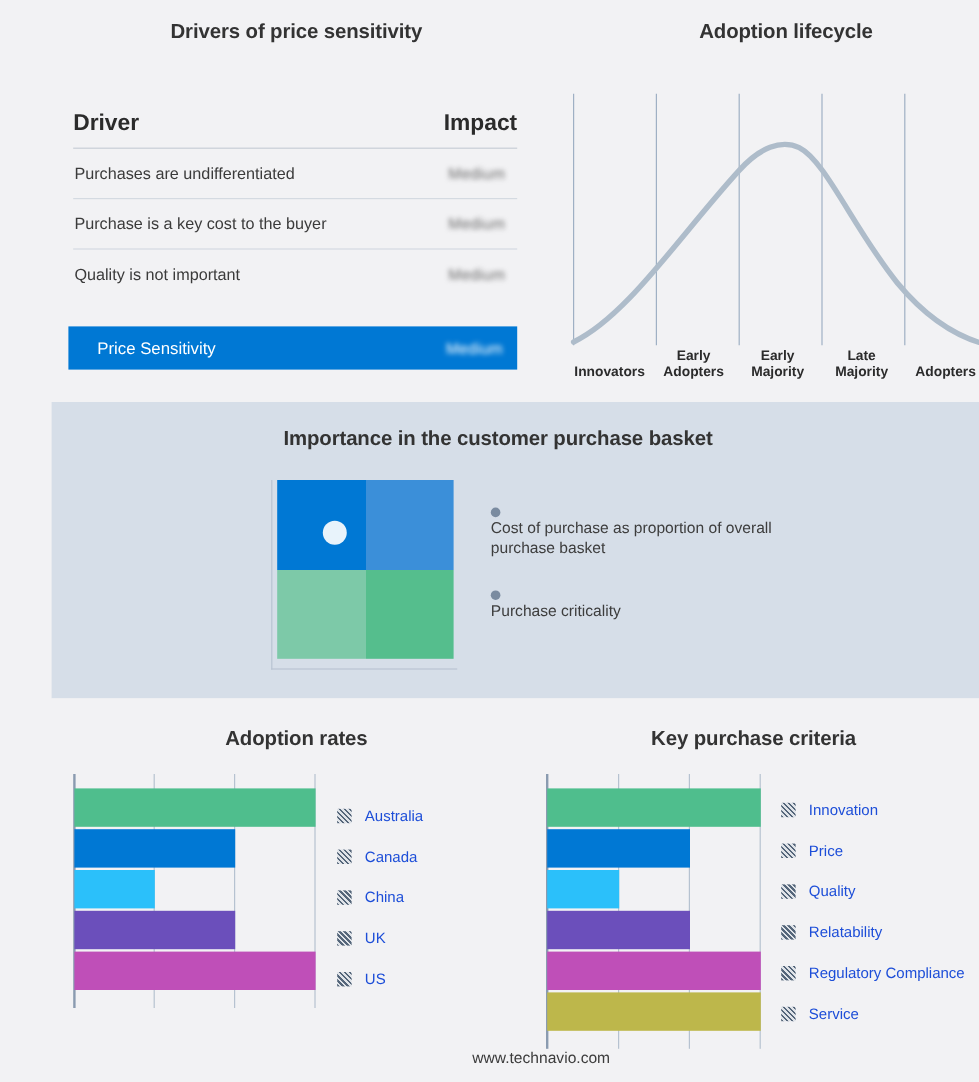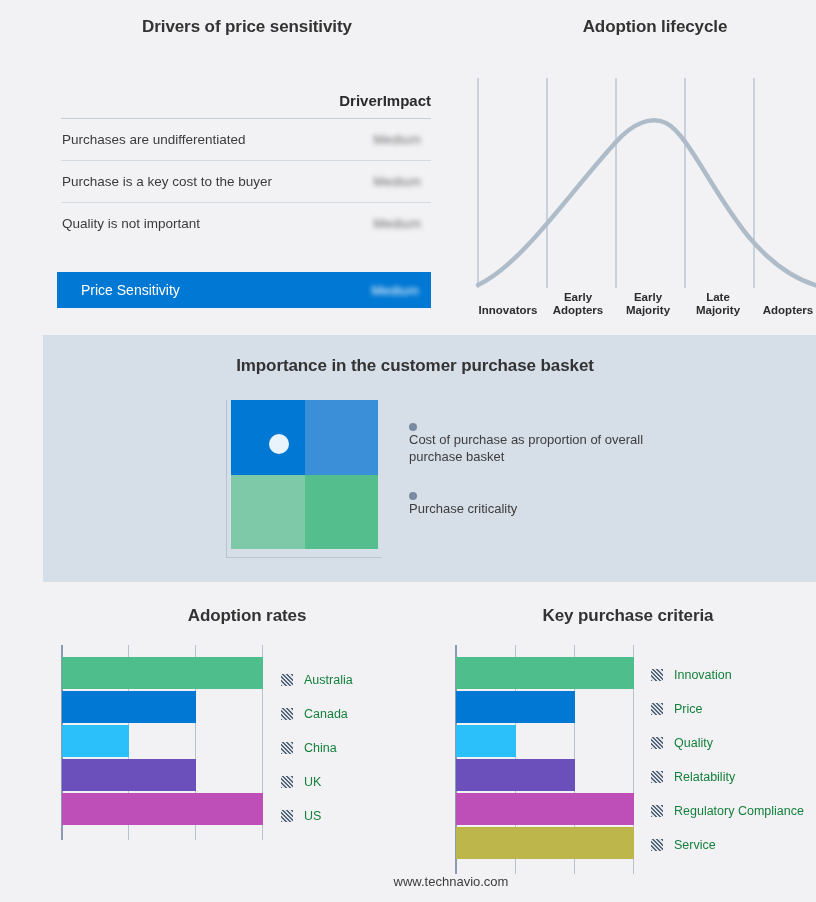--- a/index.html
+++ b/index.html
@@ -59,23 +59,23 @@
 
   
   .drivers {
     position: absolute;
     left: 18px;
     top: 92px;
     width: 370px;
   }
   .dv-head {
     display: flex;
-    justify-content: flex-end;
+    justify-content: space-between;
     align-items: baseline;
-    font-size: 15px;
+    font-size: 19px;
     font-weight: bold;
     color: #2b2b2b;
     padding-bottom: 9px;
     border-bottom: 1px solid #c7ced6;
   }
   .dv-row {
     display: flex;
     justify-content: space-between;
     align-items: center;
     font-size: 13.5px;
@@ -247,21 +247,21 @@
     position: absolute;
   }
   #legend-rates { left: 238px; top: 664px; }
   #legend-criteria { left: 608px; top: 659px; }
   .bcl-item {
     display: flex;
     align-items: center;
     height: 32px;
     margin-bottom: 2px;
     font-size: 12.5px;
-    color: #15803d;
+    color: #1d4ed8;
   }
   .bcl-swatch {
     width: 12px; height: 12px;
     margin-right: 11px;
     flex: 0 0 auto;
     background-color: #eef0f2;
     background-image: repeating-linear-gradient(
       45deg,
       #55667a 0px, #55667a 1.4px,
       #dfe3e8 1.4px, #dfe3e8 3px

